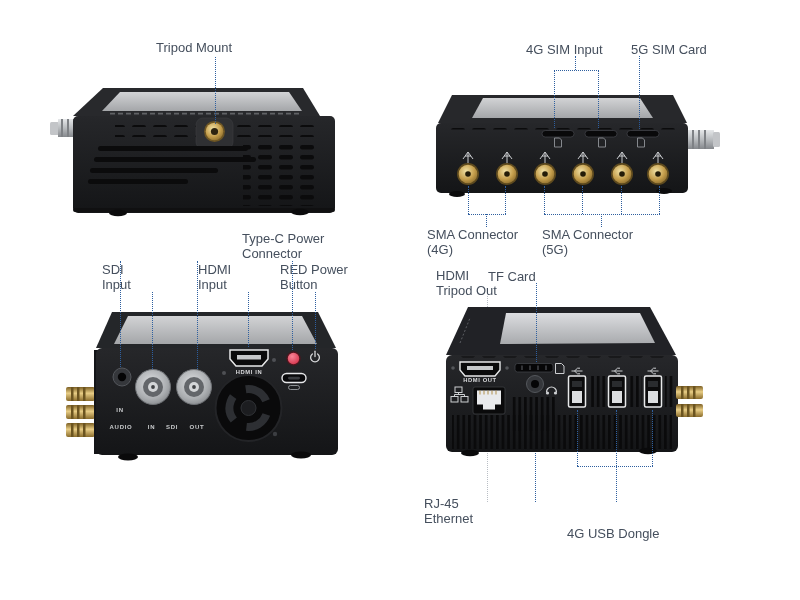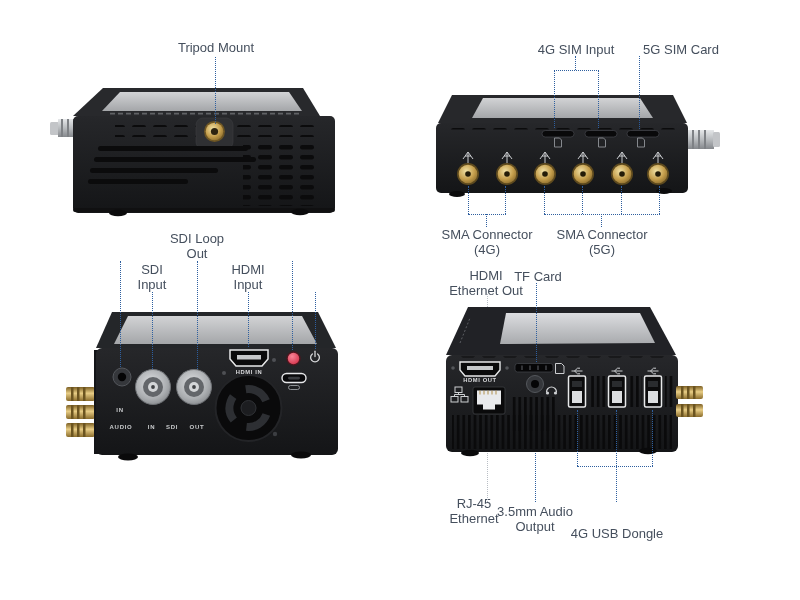--- a/index.html
+++ b/index.html
@@ -1,19 +1,19 @@
 <!DOCTYPE html>
 <html><head>
 <meta charset="utf-8">
 <style>
   html,body{margin:0;padding:0;background:#ffffff;}
   .stage{position:relative;width:800px;height:600px;background:#ffffff;overflow:hidden;
          font-family:"Liberation Sans",sans-serif;}
   svg.dev{position:absolute;}
-  .co{position:absolute;text-align:center;color:#454f5d;font-size:13px;line-height:1.18;}
+  .co{position:absolute;text-align:left;color:#454f5d;font-size:13px;line-height:1.18;}
   .co .l{display:block;white-space:nowrap;}
   .vl,.hl{position:absolute;display:block;}
   .vl{width:0;border-left:1.5px dotted #2e5f9f;}
   .hl{height:0;border-top:1.5px dotted #2e5f9f;}
   .vl.gray{border-left-color:#b9bec5;}
   .footer{position:absolute;left:0;top:549px;width:800px;text-align:center;
           font-size:20px;font-weight:bold;color:#161616;letter-spacing:.3px;}
 </style>
 </head>
 <body>
@@ -363,43 +363,43 @@
   </div>
   <div class="co" style="left:542px;top:227px;width:120px">
     <span class="l">SMA Connector</span>
     <span class="l">(5G)</span>
   </div>
 
   <div class="co" style="left:102px;top:262px;width:100px">
     <span class="l">SDI</span>
     <span class="l">Input</span>
   </div>
-  <div class="co" style="left:147px;top:231px;width:100px">
-    <span class="l">SDI Loop</span>
-    <span class="l">Out</span>
-  </div>
   <div class="co" style="left:198px;top:262px;width:100px">
     <span class="l">HDMI</span>
     <span class="l">Input</span>
   </div>
+  <div class="co" style="left:242px;top:231px;width:100px">
+    <span class="l">Type-C Power</span>
+    <span class="l">Connector</span>
+  </div>
+  <div class="co" style="left:280px;top:262px;width:100px">
+    <span class="l">RED Power</span>
+    <span class="l">Button</span>
+  </div>
 
   <div class="co" style="left:436px;top:268px;width:100px">
     <span class="l">HDMI</span>
-    <span class="l">Ethernet Out</span>
+    <span class="l">Tripod Out</span>
   </div>
   <div class="co" style="left:488px;top:269px;width:100px">
     <span class="l">TF Card</span>
   </div>
   <div class="co" style="left:424px;top:496px;width:100px">
     <span class="l">RJ-45</span>
     <span class="l">Ethernet</span>
-  </div>
-  <div class="co" style="left:485px;top:504px;width:100px">
-    <span class="l">3.5mm Audio</span>
-    <span class="l">Output</span>
   </div>
   <div class="co" style="left:567px;top:526px;width:100px">
     <span class="l">4G USB Dongle</span>
   </div>
 
   <i class="vl" style="left:215px;top:57px;height:67px"></i>
 
   <i class="vl" style="left:575px;top:56px;height:14px"></i>
   <i class="hl" style="left:554px;top:70px;width:45px"></i>
   <i class="vl" style="left:554px;top:70px;height:58px"></i>

